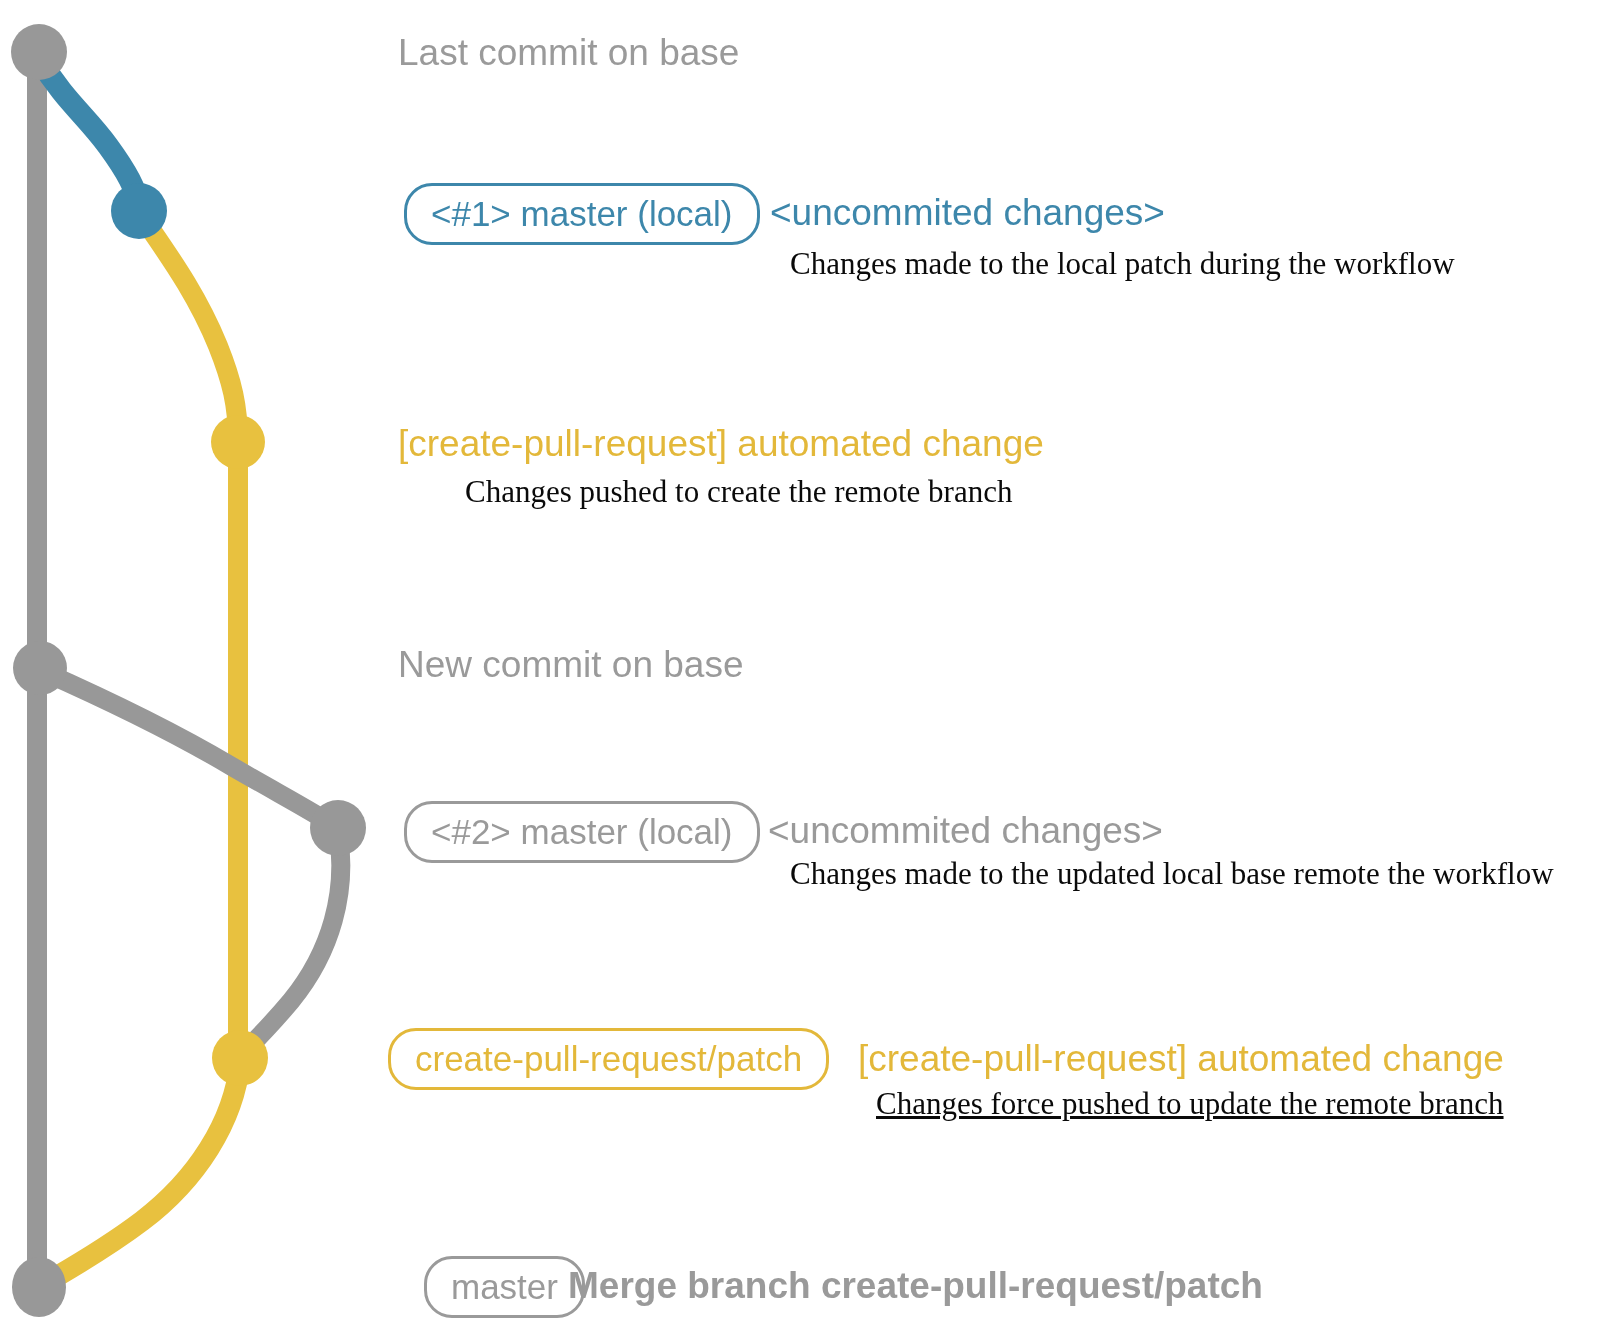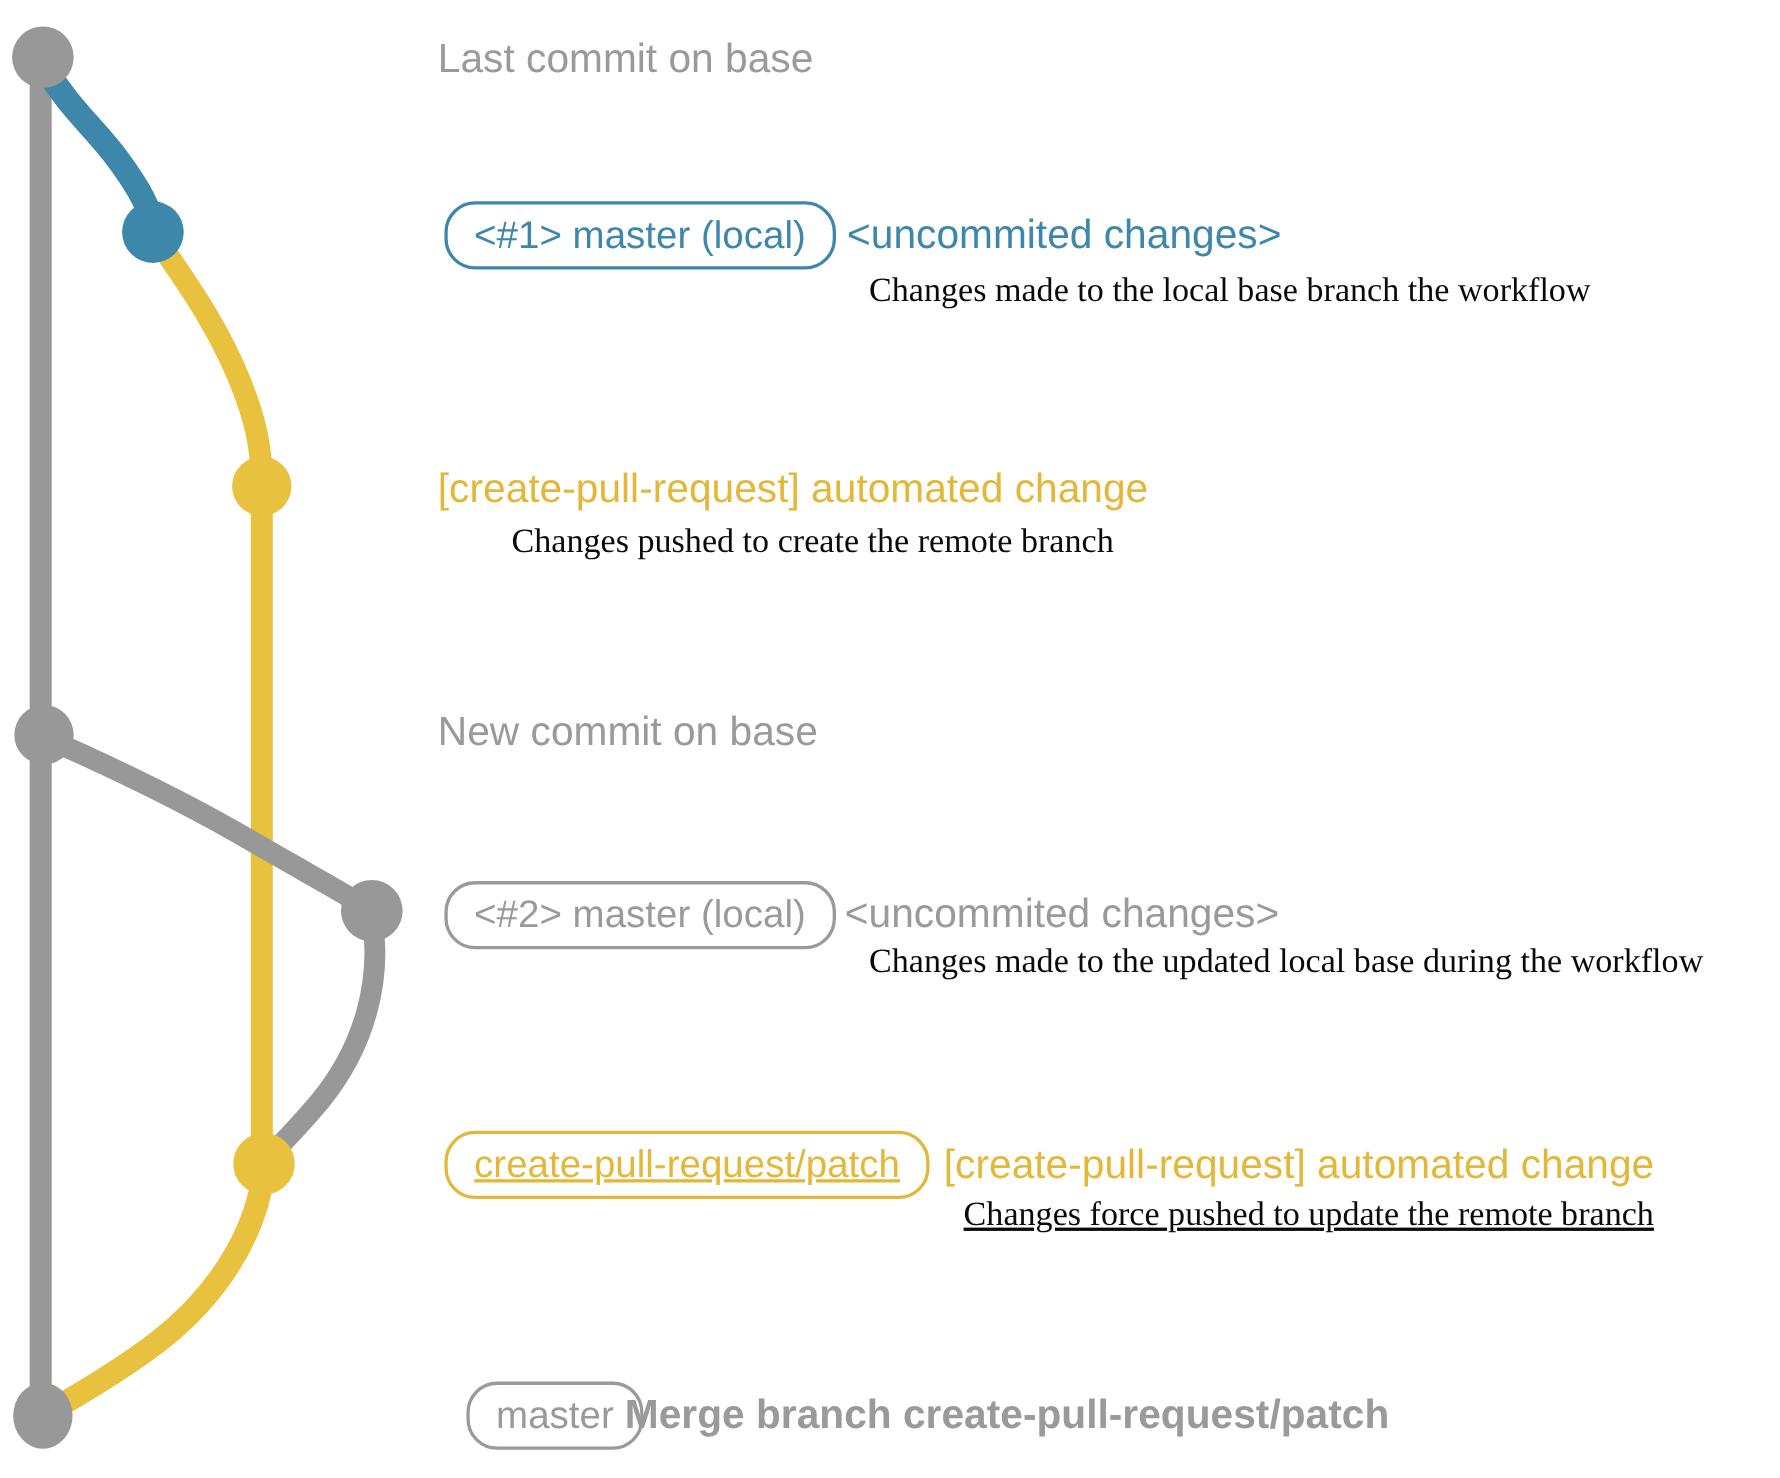--- a/index.html
+++ b/index.html
@@ -49,31 +49,31 @@
     <circle cx="40" cy="668" r="27" fill="#989898"></circle>
     <circle cx="338" cy="828" r="28" fill="#989898"></circle>
     <circle cx="240" cy="1058" r="28" fill="#e8c13f"></circle>
     <ellipse cx="39" cy="1287" rx="27" ry="30" fill="#989898"></ellipse>
   </svg>
 
   <div class="lbl sans-gray" style="left:398px;top:32px;">Last commit on base</div>
 
   <div class="badge badge-blue" style="left:404px;top:183px;text-align:center;">&lt;#1&gt; master (local)</div>
   <div class="lbl sans-blue" style="left:770px;top:192px;">&lt;uncommited changes&gt;</div>
-  <div class="lbl serif-ink" style="left:790px;top:246px;">Changes made to the local base branch the workflow</div>
+  <div class="lbl serif-ink" style="left:790px;top:246px;">Changes made to the local patch during the workflow</div>
 
   <div class="lbl sans-yellow" style="left:398px;top:423px;">[create-pull-request] automated change</div>
   <div class="lbl serif-ink" style="left:421px;top:474px;margin-left:44px;">Changes pushed to create the remote branch</div>
 
   <div class="lbl sans-gray" style="left:398px;top:644px;">New commit on base</div>
 
   <div class="badge badge-gray" style="left:404px;top:801px;">&lt;#2&gt; master (local)</div>
   <div class="lbl sans-gray" style="left:768px;top:810px;">&lt;uncommited changes&gt;</div>
-  <div class="lbl serif-ink" style="left:790px;top:856px;">Changes made to the updated local base during the workflow</div>
+  <div class="lbl serif-ink" style="left:790px;top:856px;">Changes made to the updated local base remote the workflow</div>
 
-  <div class="badge badge-yellow" style="left:404px;top:1028px;text-decoration:underline;">create-pull-request/patch</div>
+  <div class="badge badge-yellow" style="left:388px;top:1028px;">create-pull-request/patch</div>
   <div class="lbl sans-yellow" style="left:858px;top:1038px;">[create-pull-request] automated change</div>
   <div class="lbl serif-ink" style="left:876px;top:1086px;text-decoration:underline;">Changes force pushed to update the remote branch</div>
 
   <div class="badge badge-gray" style="left:424px;top:1256px;">master</div>
   <div class="lbl sans-gray" style="left:568px;top:1265px;font-weight:bold;">Merge branch create-pull-request/patch</div>
 
 </div>
 
 </body></html>

